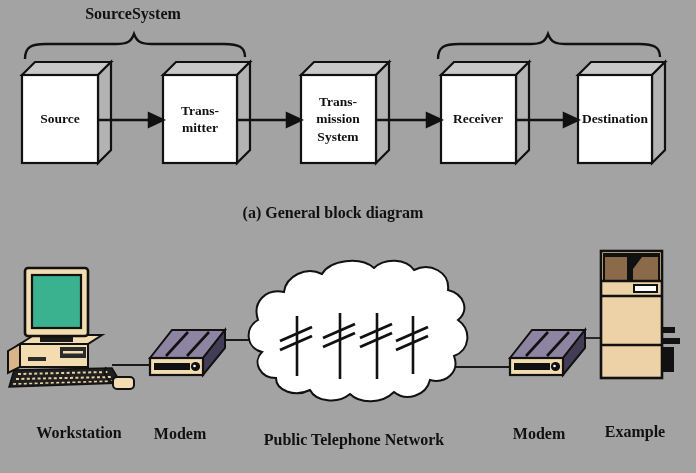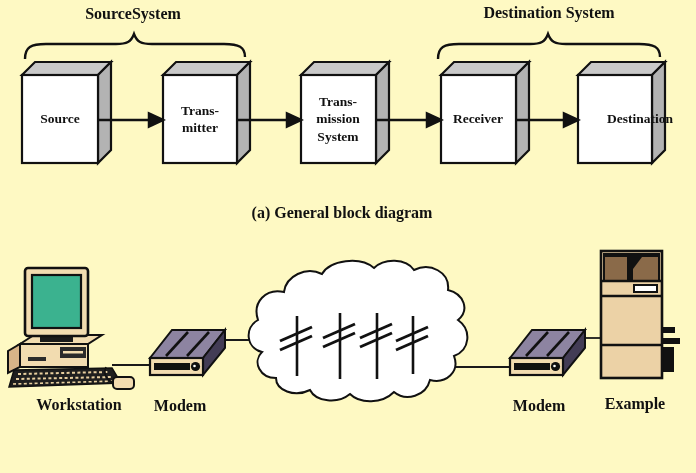--- a/index.html
+++ b/index.html
@@ -1,25 +1,25 @@
 <!DOCTYPE html>
 <html><head>
 <meta charset="utf-8">
 <style>
   html,body{margin:0;padding:0;background:#fff;}
-  #figure{position:relative;width:696px;height:473px;background:#fef9c3;overflow:hidden;
+  #figure{position:relative;width:696px;height:473px;background:#a3a3a3;overflow:hidden;
           font-family:"Liberation Serif","DejaVu Serif",serif;}
   #gfx{position:absolute;left:0;top:0;width:696px;height:473px;}
   .lbl{position:absolute;transform:translateX(-50%);white-space:nowrap;color:#111;
        font-weight:bold;text-align:center;}
   .grp-label{font-size:16px;}
-  .caption{font-size:16px;margin-left:9px;}
+  .caption{font-size:16px;}
   .blk-label{position:absolute;transform:translate(-50%,-50%);white-space:pre-line;
              color:#111;font-weight:bold;font-size:13.5px;line-height:1.28;text-align:center;}
-  .node-label{font-size:16px;}
+  .node-label{font-size:16px;margin-top:28px;}
 </style>
 </head>
 <body>
 
 <div id="figure">
 
   <svg id="gfx" viewBox="0 0 696 473">
 
     <g stroke="#1a1a1a" stroke-width="1.8">
       <line x1="112" y1="365" x2="151" y2="365"></line>
@@ -169,31 +169,31 @@
           <polygon points="441,120 427,113.5 427,126.5"></polygon>
       </g>
       <g>
         <line x1="516" y1="120" x2="566" y2="120"></line>
           <polygon points="578,120 564,113.5 564,126.5"></polygon>
       </g>
     </g>
   </svg>
 
   <div class="lbl grp-label" style="left:133px;top:5px;">SourceSystem</div>
-  <div class="lbl grp-label" style="left:549px;top:4px;">Destination System</div>
 
   <div class="blk-label" style="left:60px;top:119px;">Source</div>
   <div class="blk-label" style="left:200px;top:119px;">Trans-
 mitter</div>
   <div class="blk-label" style="left:338px;top:119px;">Trans-
 mission
 System</div>
   <div class="blk-label" style="left:478px;top:119px;">Receiver</div>
-  <div class="blk-label" style="left:615px;top:119px;margin-left:25px;">Destination</div>
+  <div class="blk-label" style="left:615px;top:119px;">Destination</div>
 
   <div class="lbl caption" style="left:333px;top:204px;">(a) General block diagram</div>
 
   <div class="lbl node-label" style="left:79px;top:396px;">Workstation</div>
   <div class="lbl node-label" style="left:180px;top:397px;">Modem</div>
+  <div class="lbl node-label" style="left:354px;top:403px;">Public Telephone Network</div>
   <div class="lbl node-label" style="left:539px;top:397px;">Modem</div>
   <div class="lbl node-label" style="left:635px;top:395px;">Example</div>
 
 </div>
 
 </body></html>

